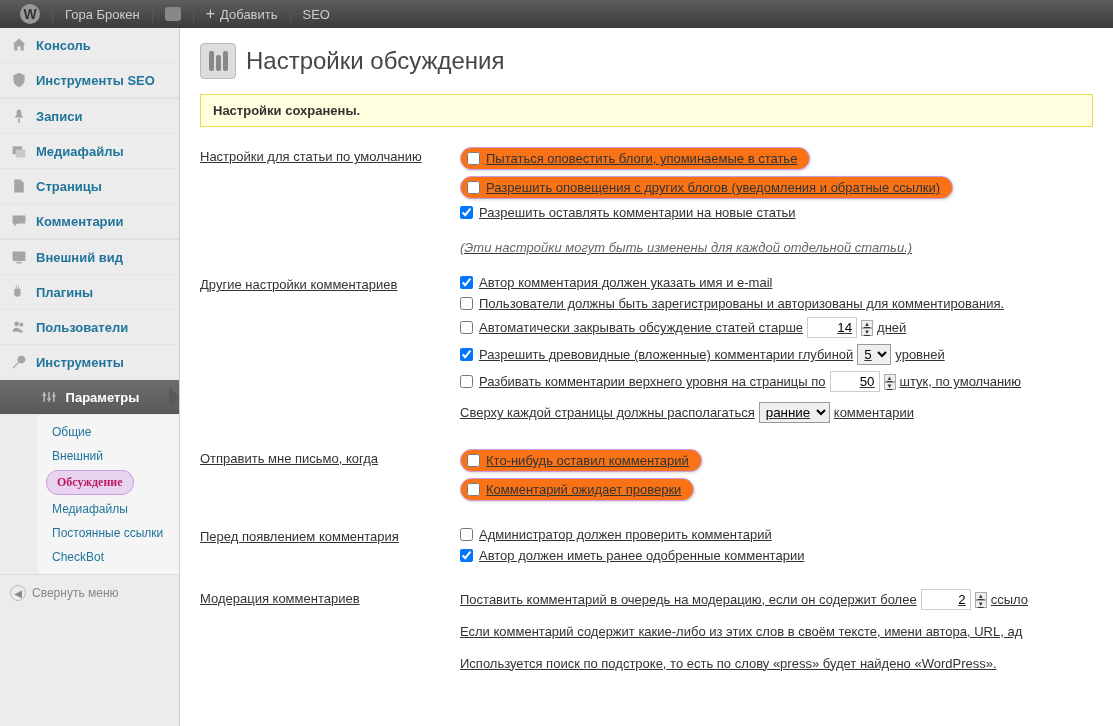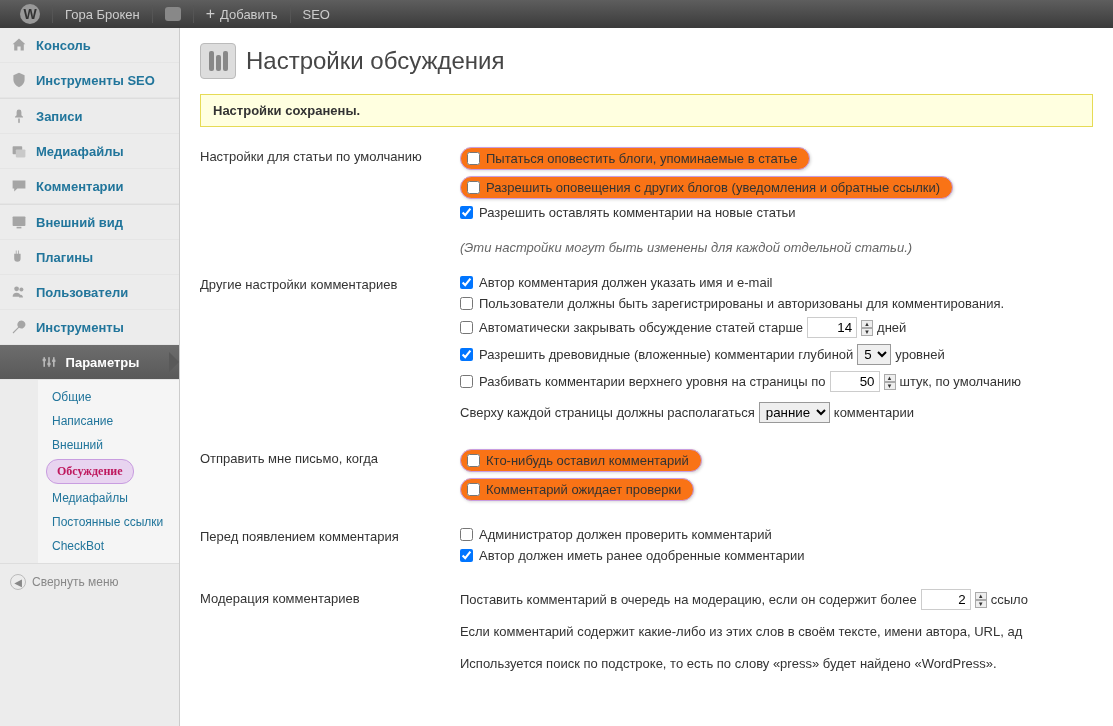--- a/index.html
+++ b/index.html
@@ -35,21 +35,21 @@
     .content { flex: 1; padding: 15px 20px; background: #fff; }
     .page-header { display: flex; align-items: center; margin-bottom: 15px; }
     .page-icon { width: 36px; height: 36px; background: #ddd; border: 1px solid #bbb; border-radius: 4px; margin-right: 10px; display: flex; align-items: center; justify-content: center; }
     .page-icon-inner { display: flex; gap: 2px; }
     .slider-bar { width: 5px; height: 20px; background: #888; border-radius: 2px; }
     .page-title { font-size: 24px; font-weight: normal; color: #464646; }
     
     .notice { background: #ffffe0; border: 1px solid #e6db55; padding: 8px 12px; margin-bottom: 20px; font-weight: bold; color: #333; }
     
     .form-table { width: 100%; }
-    .form-row { display: flex; margin-bottom: 20px; }
+    .form-row { display: flex; margin-bottom: 20px; text-decoration: underline; }
     .form-label { width: 260px; padding-right: 20px; color: #333; padding-top: 2px; }
     .form-fields { flex: 1; }
     .field-line { margin-bottom: 6px; display: flex; align-items: center; flex-wrap: wrap; }
     .field-line input[type="checkbox"] { margin-right: 6px; }
     .field-line label { cursor: pointer; }
     
     .highlight-purple { background: #f97316; border: 1px solid #c89de0; border-radius: 14px; padding: 3px 12px 3px 6px; display: inline-flex; align-items: center; box-shadow: 1px 1px 3px rgba(0,0,0,0.15); }
     
     .description { font-style: italic; color: #666; margin-top: 20px; }
     
@@ -114,20 +114,28 @@
       <span>Записи</span>
     </div>
     <div class="menu-item bold">
       <span class="menu-icon">
           <svg viewBox="0 0 20 20">
             <rect x="2" y="4" width="12" height="10" rx="1"></rect>
             <rect x="6" y="8" width="12" height="10" rx="1" fill="#bbb"></rect>
           </svg>
         </span>
       <span>Медиафайлы</span>
+    </div>
+    <div class="menu-item bold">
+      <span class="menu-icon">
+          <svg viewBox="0 0 20 20">
+            <path d="M4 2h8l4 4v12H4z"></path>
+          </svg>
+        </span>
+      <span>Страницы</span>
     </div>
     <div class="menu-item bold">
       <span class="menu-icon">
           <svg viewBox="0 0 20 20">
             <path d="M2 3h16v10H8l-4 4v-4H2z"></path>
           </svg>
         </span>
       <span>Комментарии</span>
     </div>
     <div class="menu-group"></div>
@@ -174,21 +182,20 @@
             <rect x="15" y="4" width="2" height="12"></rect>
             <rect x="2" y="6" width="4" height="3"></rect>
             <rect x="8" y="11" width="4" height="3"></rect>
             <rect x="14" y="7" width="4" height="3"></rect>
           </svg>
         </span>
       <span>Параметры</span>
     </div>
     <div class="submenu">
       <div class="submenu-item">Общие</div>
-      <div class="submenu-item">Написание</div>
       <div class="submenu-item">Внешний</div>
       <div><span class="submenu-item current">Обсуждение</span></div>
       <div class="submenu-item">Медиафайлы</div>
       <div class="submenu-item">Постоянные ссылки</div>
       <div class="submenu-item">CheckBot</div>
     </div>
     <div class="collapse-menu">
       <span class="collapse-arrow">◀</span>
       <span>Свернуть меню</span>
     </div>

